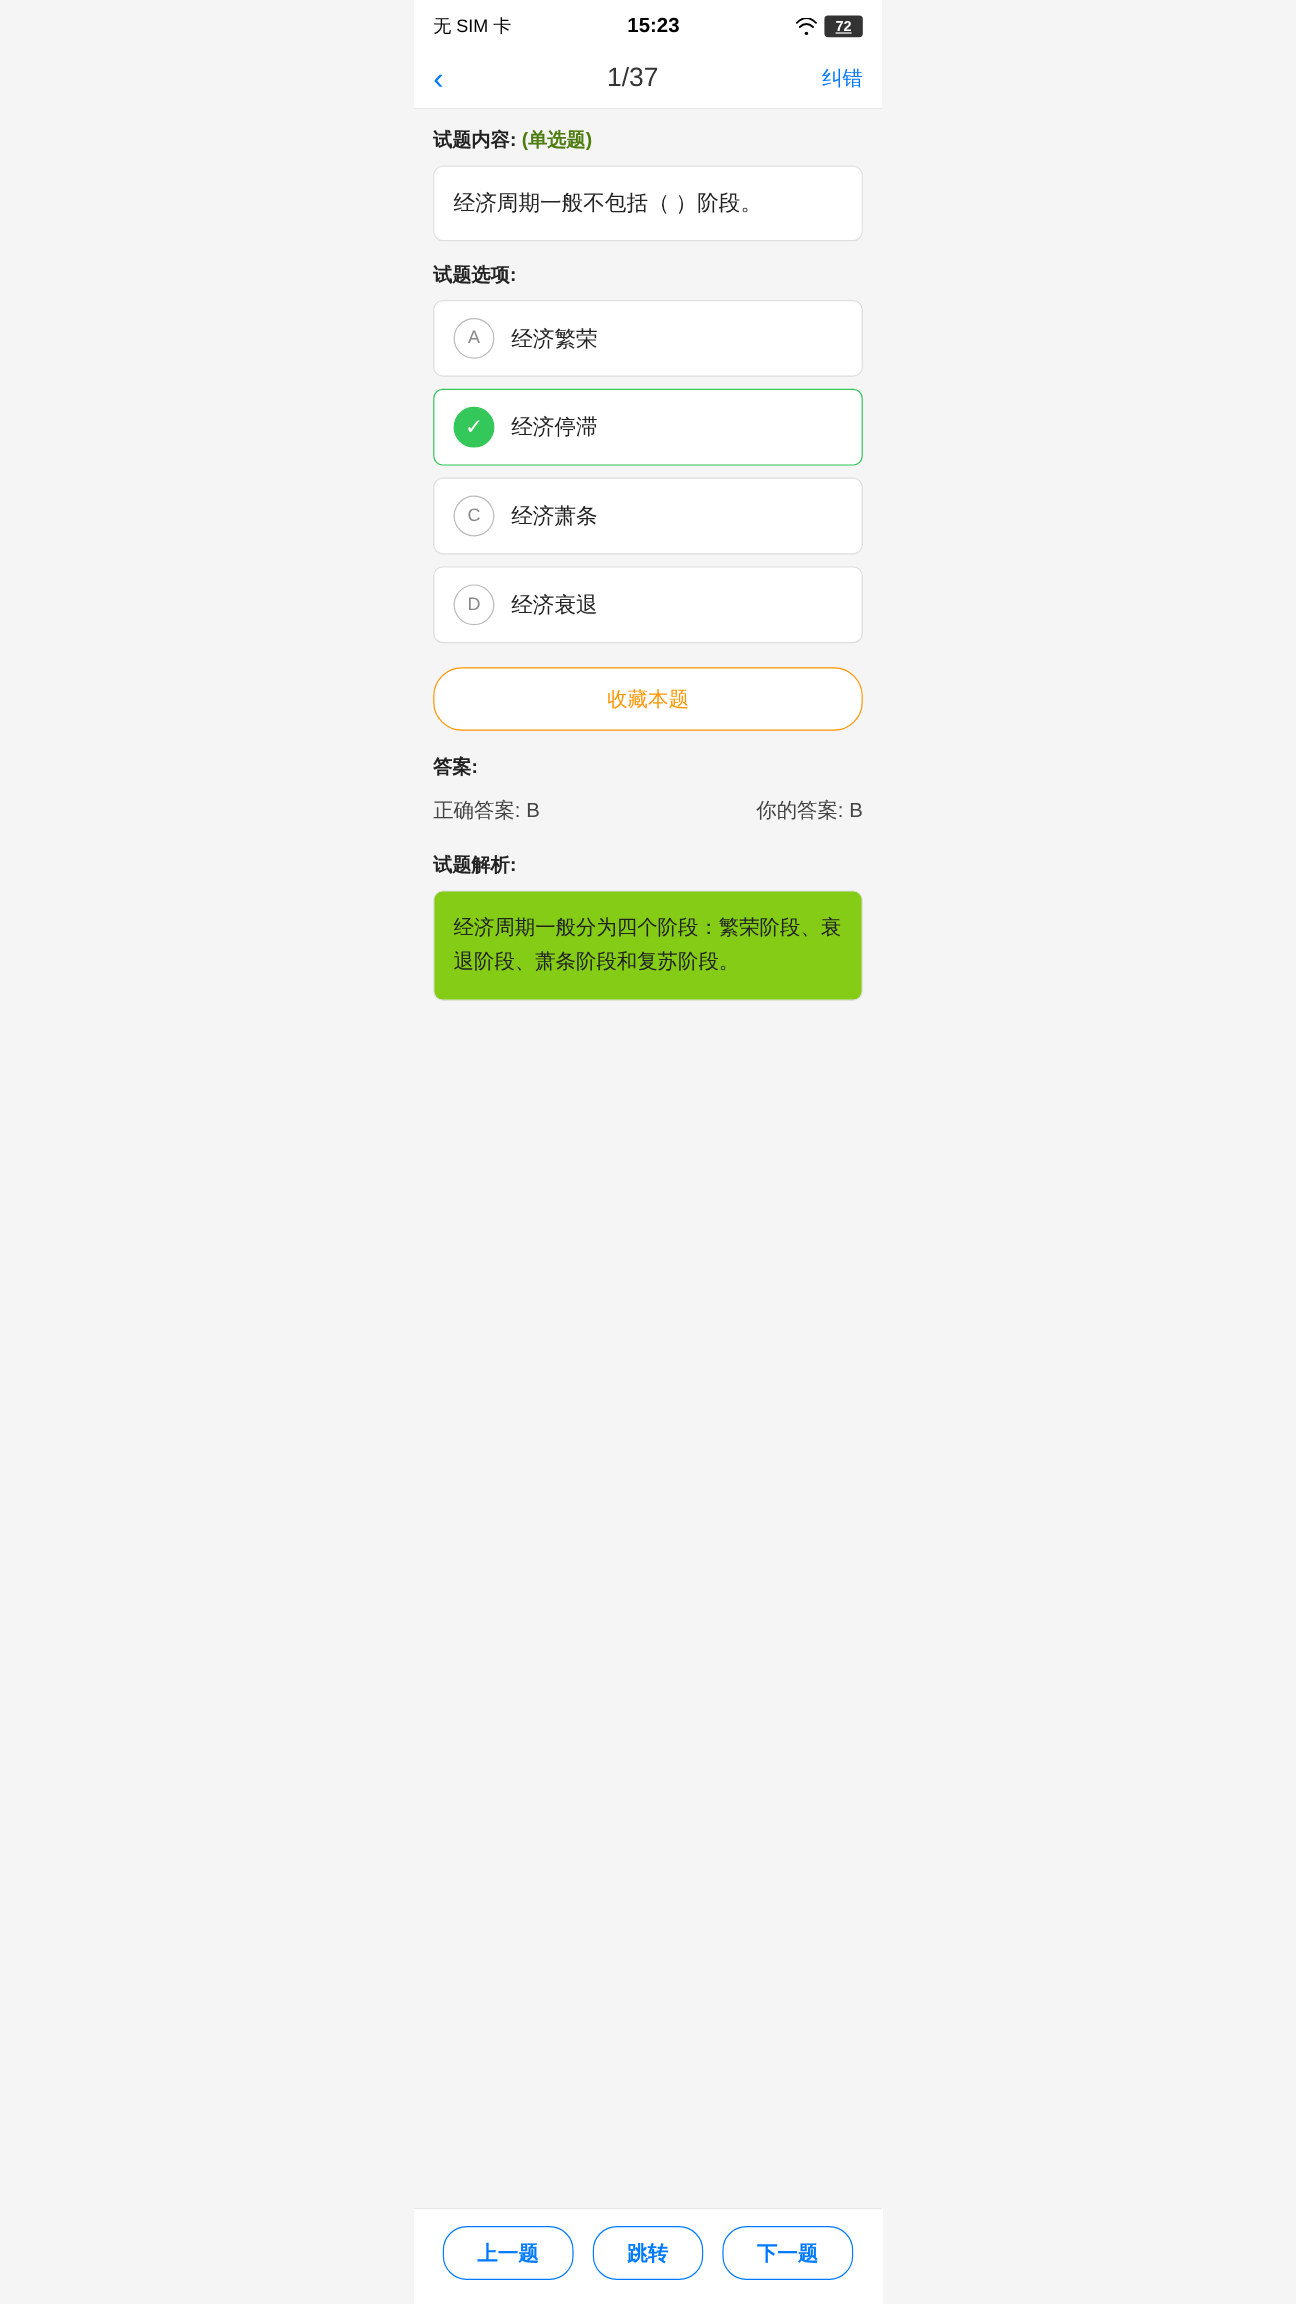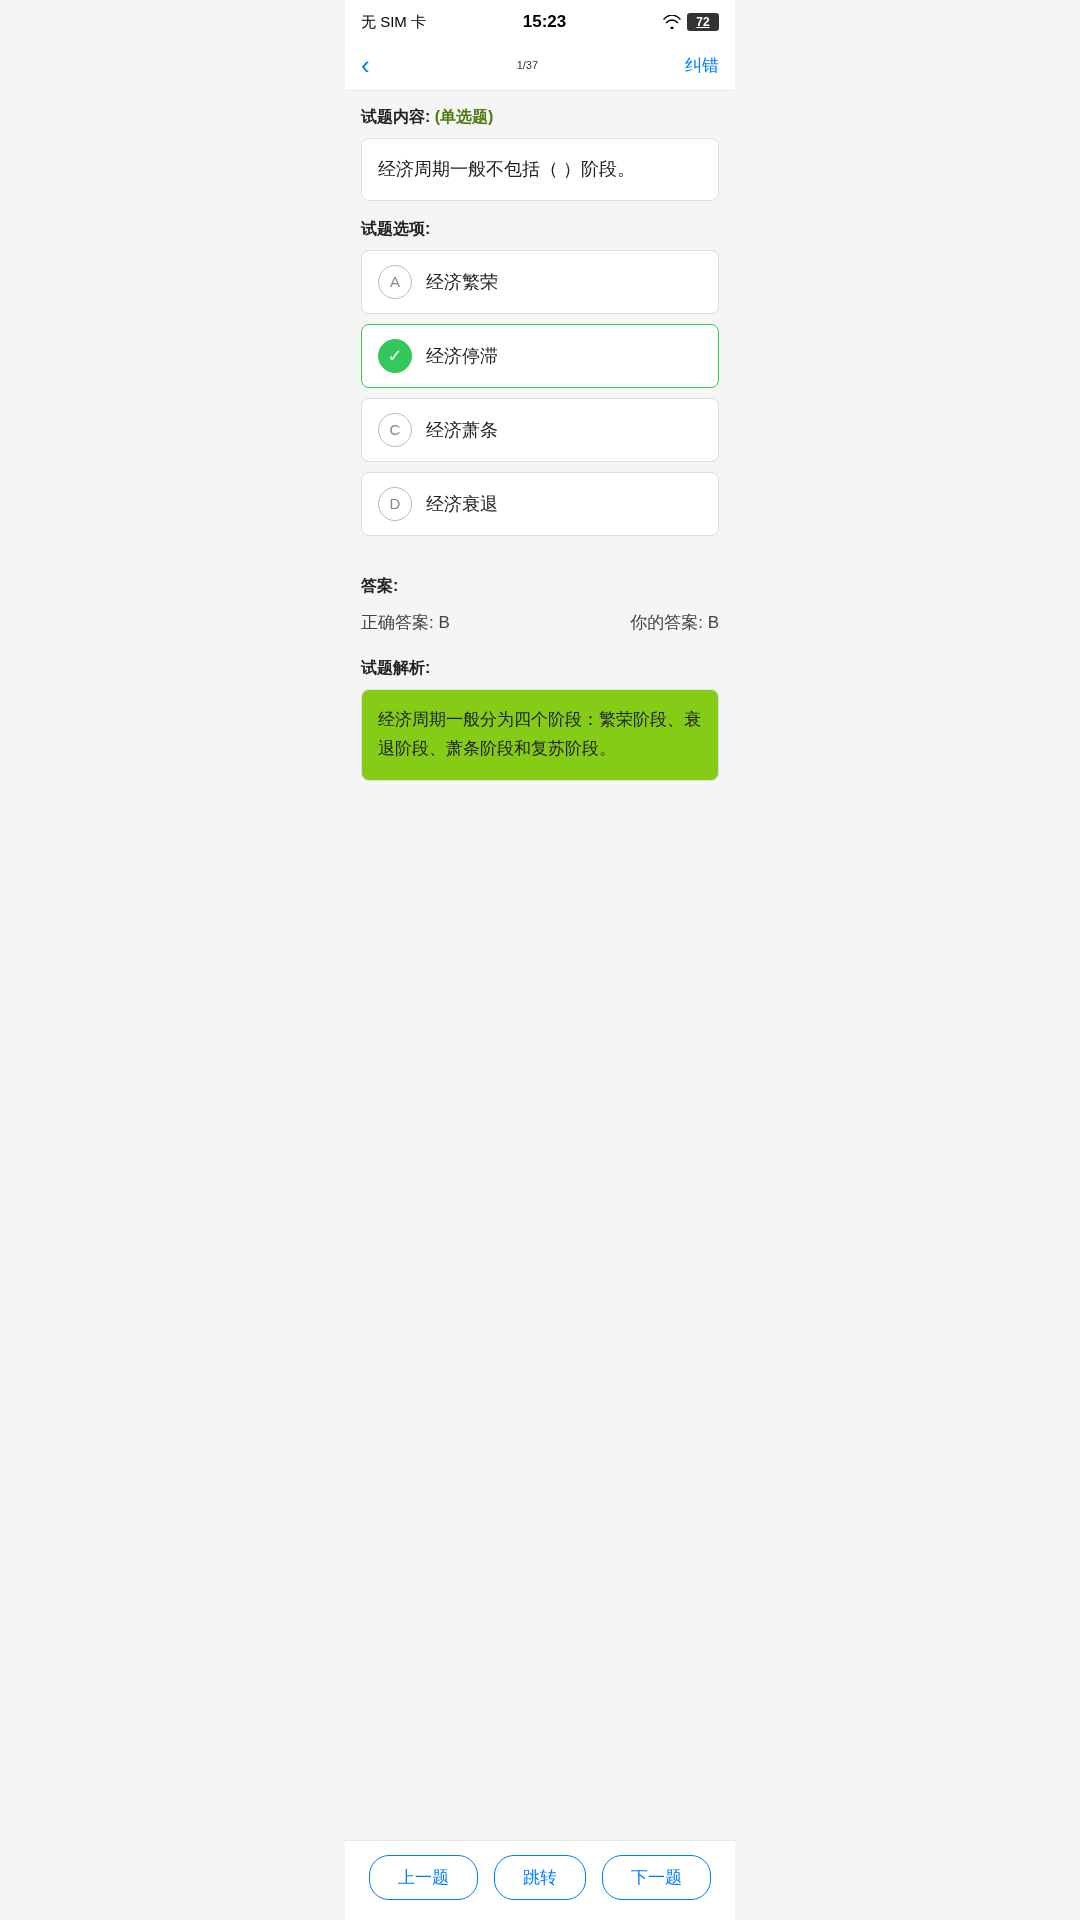--- a/index.html
+++ b/index.html
@@ -55,21 +55,21 @@
       border-bottom: 1px solid #e8e8e8;
     }
     .nav-back {
       font-size: 26px;
       color: #007aff;
       cursor: pointer;
       font-weight: 300;
       line-height: 1;
     }
     .nav-title {
-      font-size: 11px;
+      font-size: 22px;
       color: #333;
       font-weight: 400;
     }
     .nav-action {
       font-size: 17px;
       color: #007aff;
       cursor: pointer;
     }
 
     
@@ -236,20 +236,21 @@
     }
     .bottom-btn {
       padding: 10px 28px;
       border: 1.5px solid #007aff;
       border-radius: 20px;
       background: #fff;
       color: #007aff;
       font-size: 17px;
       cursor: pointer;
       text-align: center;
+      font-weight: bold;
     }
 
     .pb-bottom { padding-bottom: 80px; }
   </style>
 </head>
 <body>
 
 <div class="status-bar">
   <span class="status-left">无 SIM 卡</span>
   <span class="status-time">15:23</span>
@@ -296,20 +297,21 @@
     </div>
 
     <div class="option-item">
       <div class="option-letter">D</div>
       <span>经济衰退</span>
     </div>
 
   </div>
 
   <div class="action-buttons">
+    <div class="btn-collect">收藏本题</div>
   </div>
 
   <div class="answer-section">
     <div class="answer-label">答案:</div>
     <div class="answer-row">
       <span class="answer-correct">
         <span>正确答案: </span><span>B</span>
       </span>
       <span class="answer-yours">
         <span>你的答案: </span><span>B</span>

